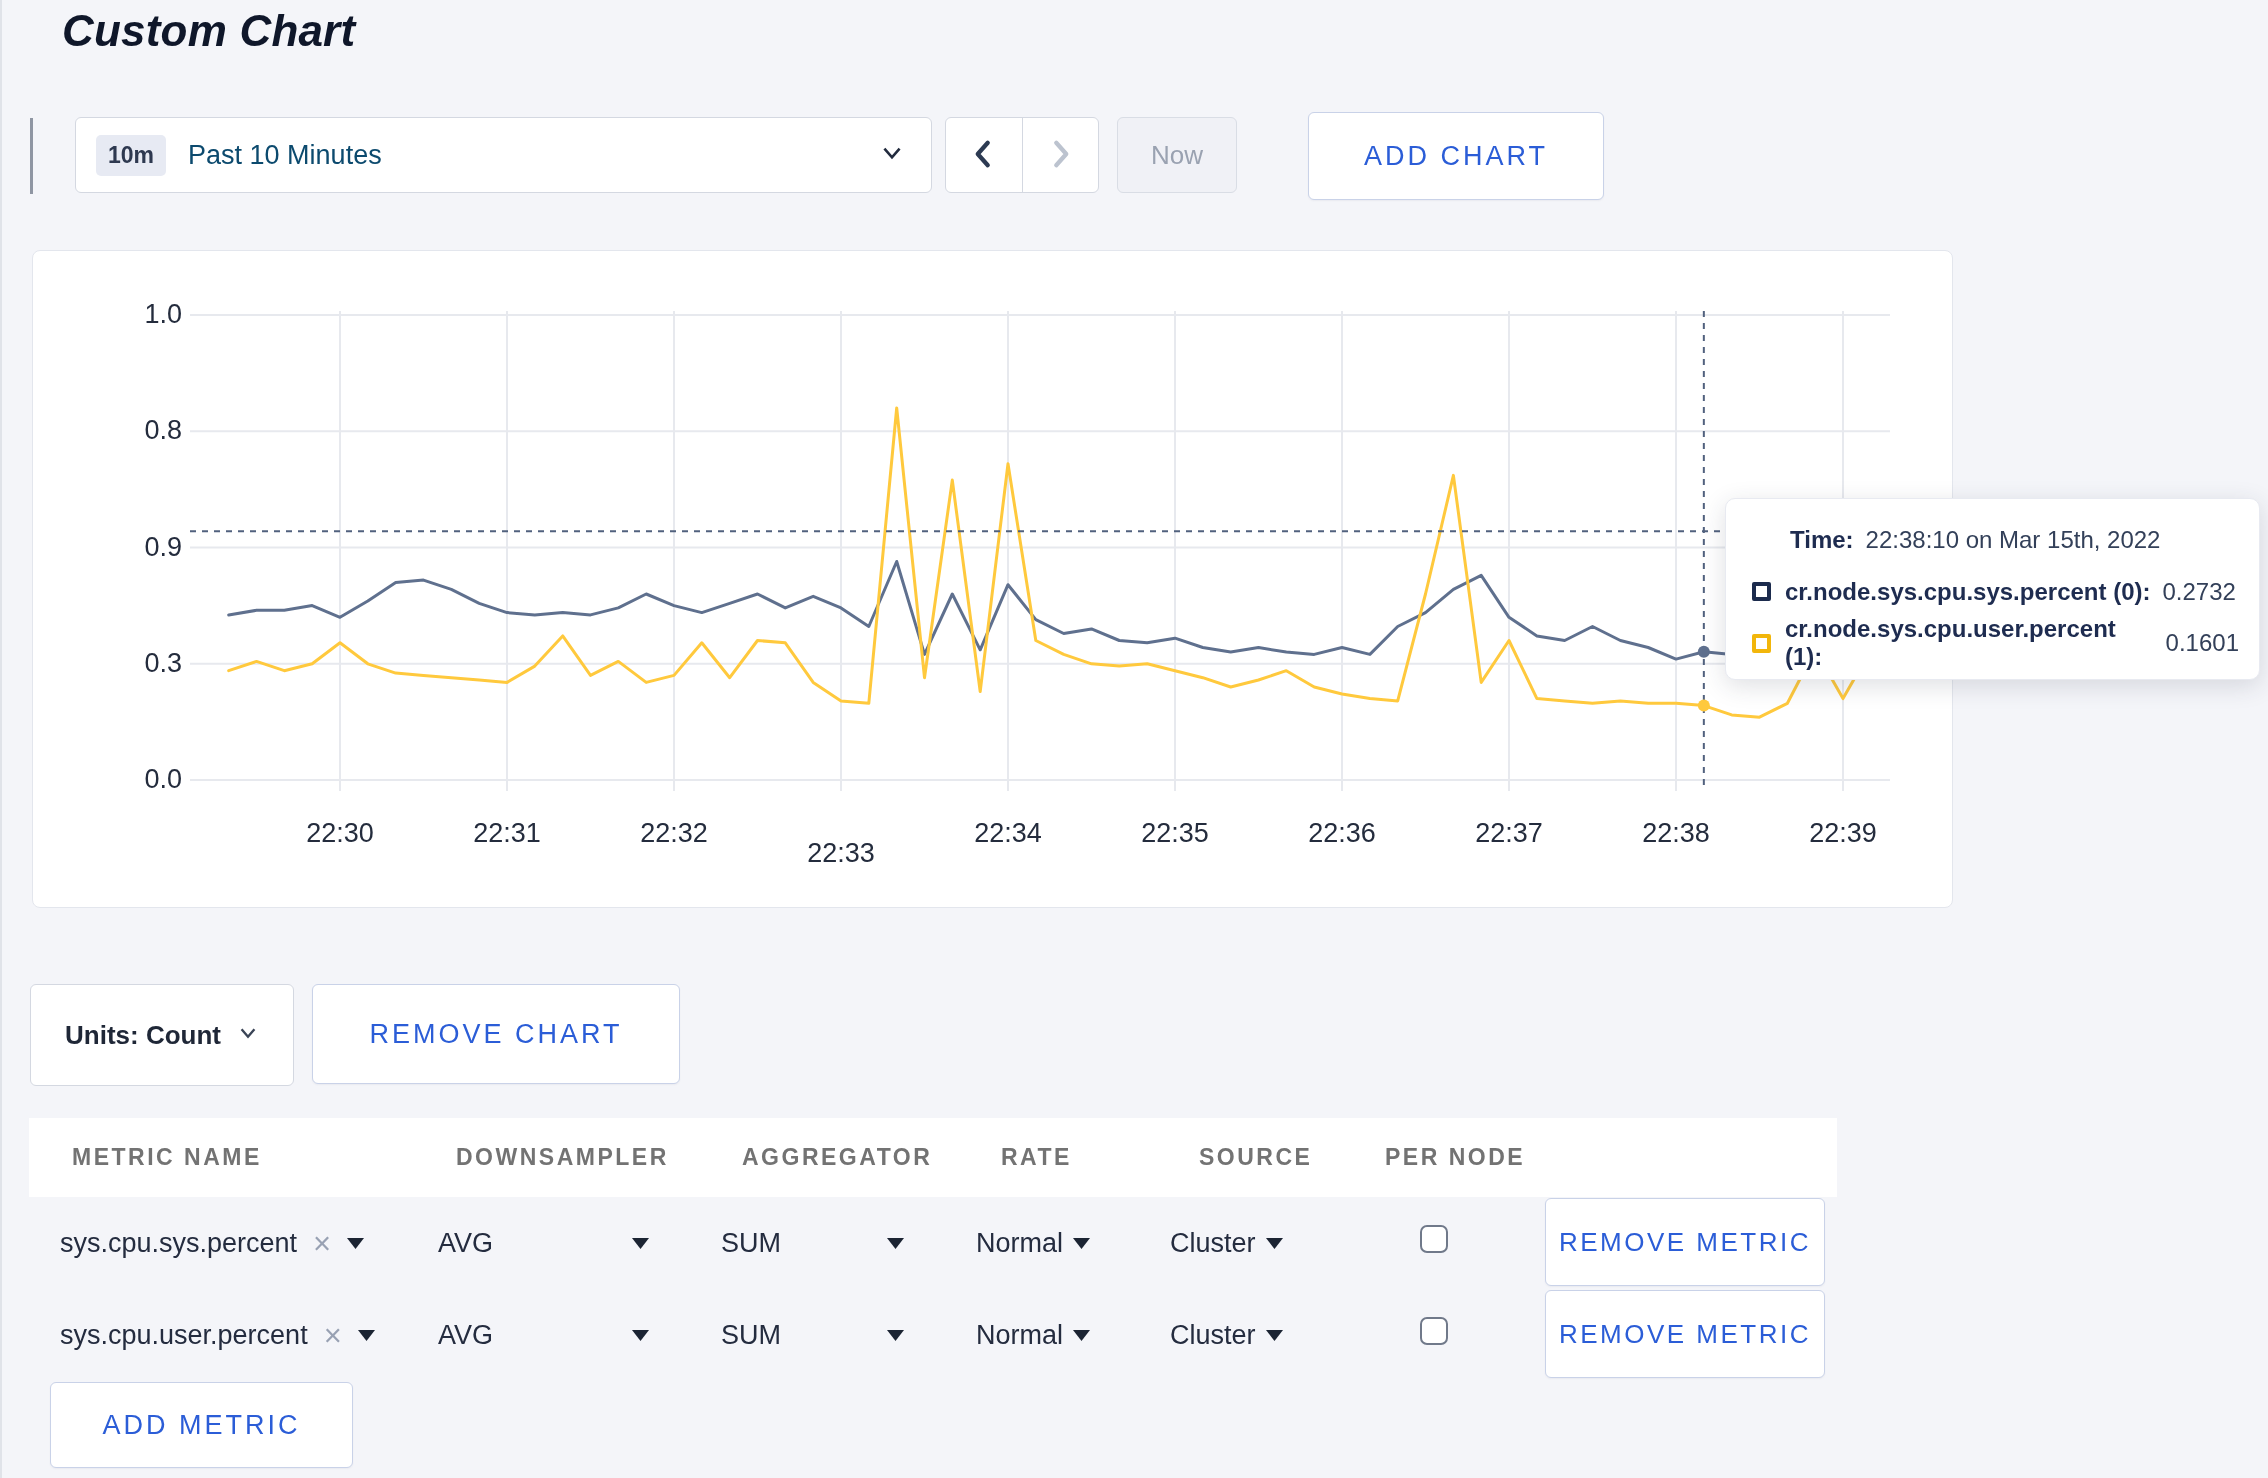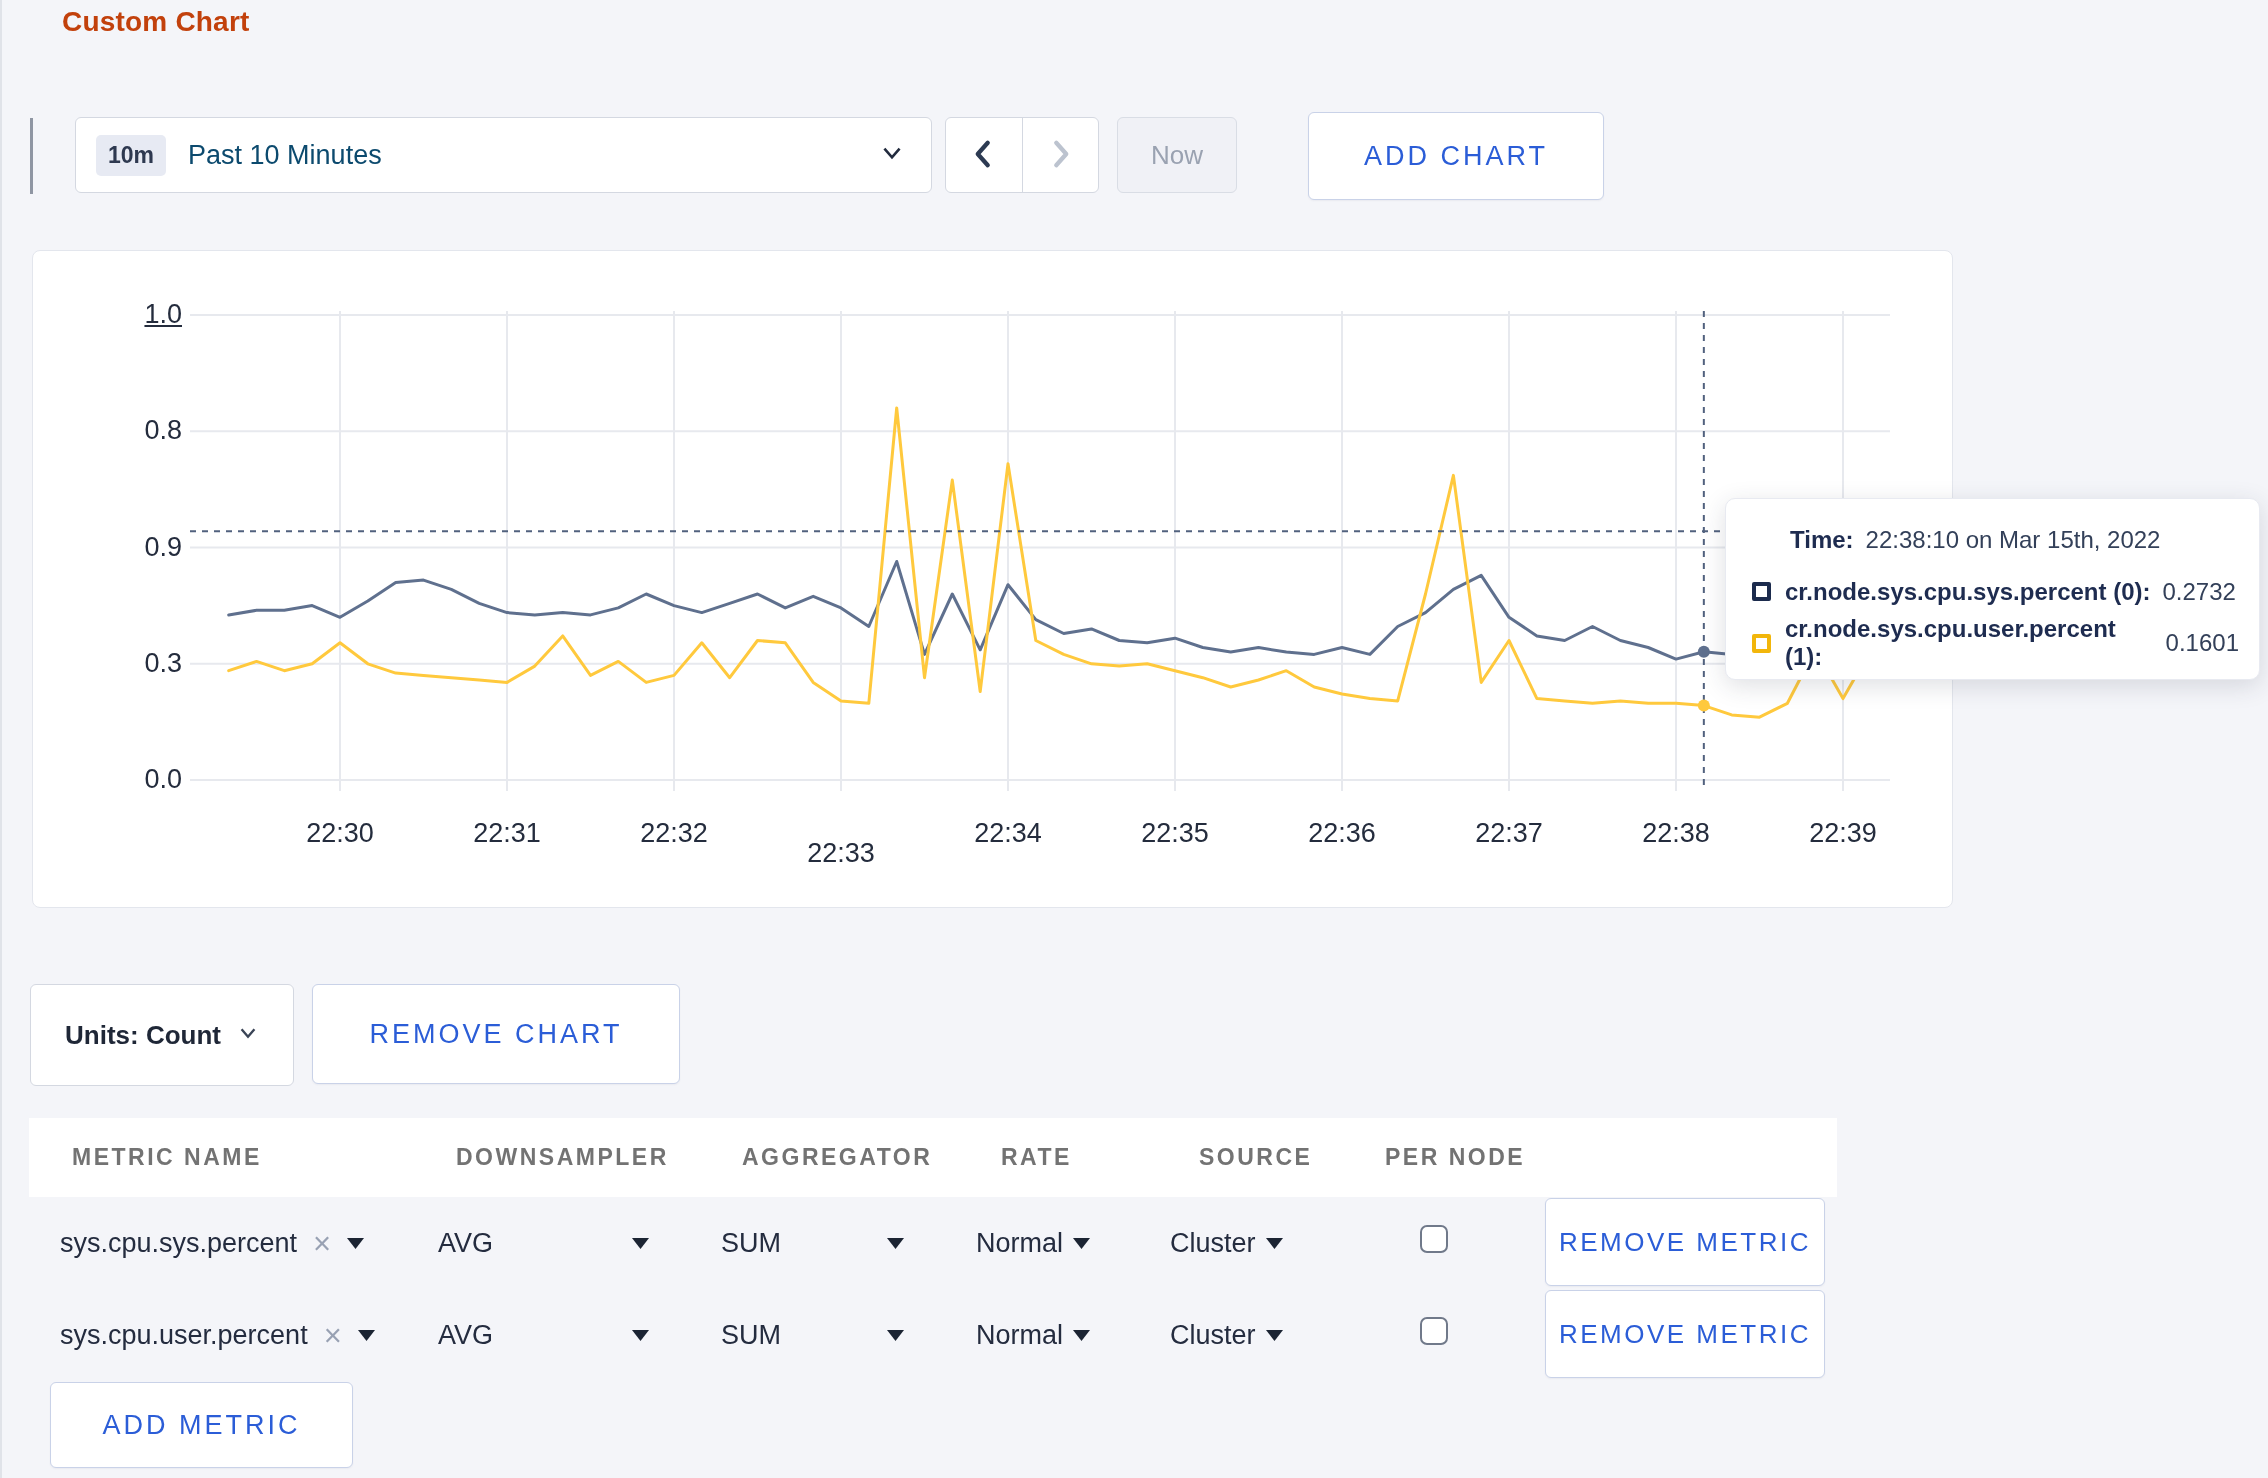--- a/index.html
+++ b/index.html
@@ -3,21 +3,21 @@
 <meta charset="utf-8">
 <style>
   html,body{margin:0;padding:0;}
   body{
     width:2268px;height:1478px;position:relative;overflow:hidden;
     background:#f4f5f9;
     font-family:"Liberation Sans","DejaVu Sans",sans-serif;
     color:#232c3f;
   }
   .edge-line{position:absolute;left:0;top:0;width:2px;height:1478px;background:#e0e3e9;}
-  .page-title{position:absolute;left:62px;top:6px;font-size:28px;font-weight:600;color:#c2410c;letter-spacing:.2px;}
+  .page-title{position:absolute;left:62px;top:6px;font-size:44px;font-weight:600;color:#0f172a;letter-spacing:.2px;font-style:italic;}
   .section-divider{position:absolute;left:30px;top:118px;width:3px;height:76px;background:#8f96a3;}
 
   
   .timepicker{position:absolute;left:75px;top:117px;width:857px;height:76px;background:#fff;
     border:1.5px solid #d4d8e1;border-radius:6px;display:flex;align-items:center;box-sizing:border-box;cursor:pointer;}
   .tp-badge{margin-left:20px;background:#e7eaf3;border-radius:5px;padding:7px 12px;font-size:23px;font-weight:bold;color:#2e3950;}
   .tp-label{margin-left:22px;font-size:27px;color:#0c4a6e;}
   .tp-chev{margin-left:auto;margin-right:26px;}
   .pager{position:absolute;left:945px;top:117px;width:154px;height:76px;background:#fff;
     border:1.5px solid #d4d8e1;border-radius:6px;display:flex;box-sizing:border-box;}
@@ -100,21 +100,21 @@
         </svg>
     </span>
   </button>
 </div>
 
 <button class="btn-now">Now</button>
 <button class="btn-blue btn-add-chart">ADD CHART</button>
 
 <div class="chart-card"></div>
 <div class="ylabels" id="ylabels">
-    <span style="top: 299px; text-decoration: underline;">1.0</span>
+    <span style="top: 299px;">1.0</span>
     <span style="top: 415.25px;">0.8</span>
     <span style="top: 531.5px;">0.9</span>
     <span style="top: 647.75px;">0.3</span>
     <span style="top: 764px;">0.0</span>
   </div>
 <svg id="plot" width="1700" height="492" viewBox="0 0 1700 492">
     <line x1="0" x2="1700" y1="10" y2="10" stroke="#e7e9ee" stroke-width="2"></line>
     <line x1="0" x2="1700" y1="126.25" y2="126.25" stroke="#e7e9ee" stroke-width="2"></line>
     <line x1="0" x2="1700" y1="242.5" y2="242.5" stroke="#e7e9ee" stroke-width="2"></line>
     <line x1="0" x2="1700" y1="358.75" y2="358.75" stroke="#e7e9ee" stroke-width="2"></line>

